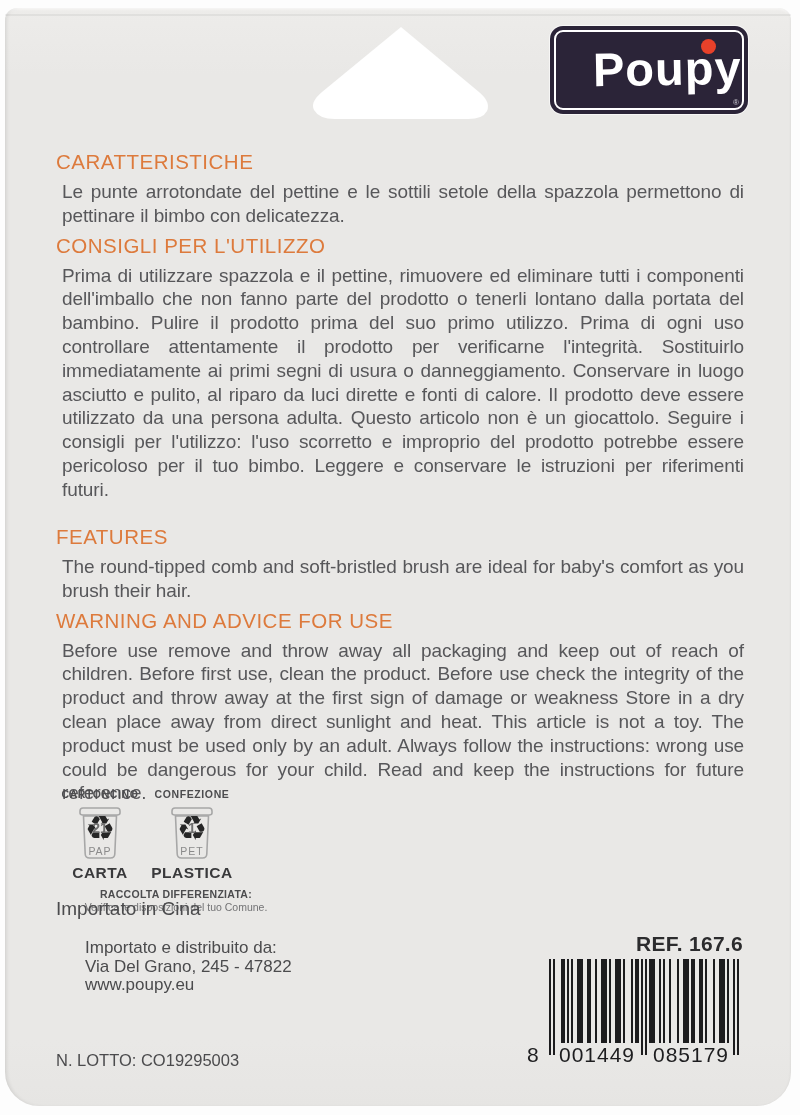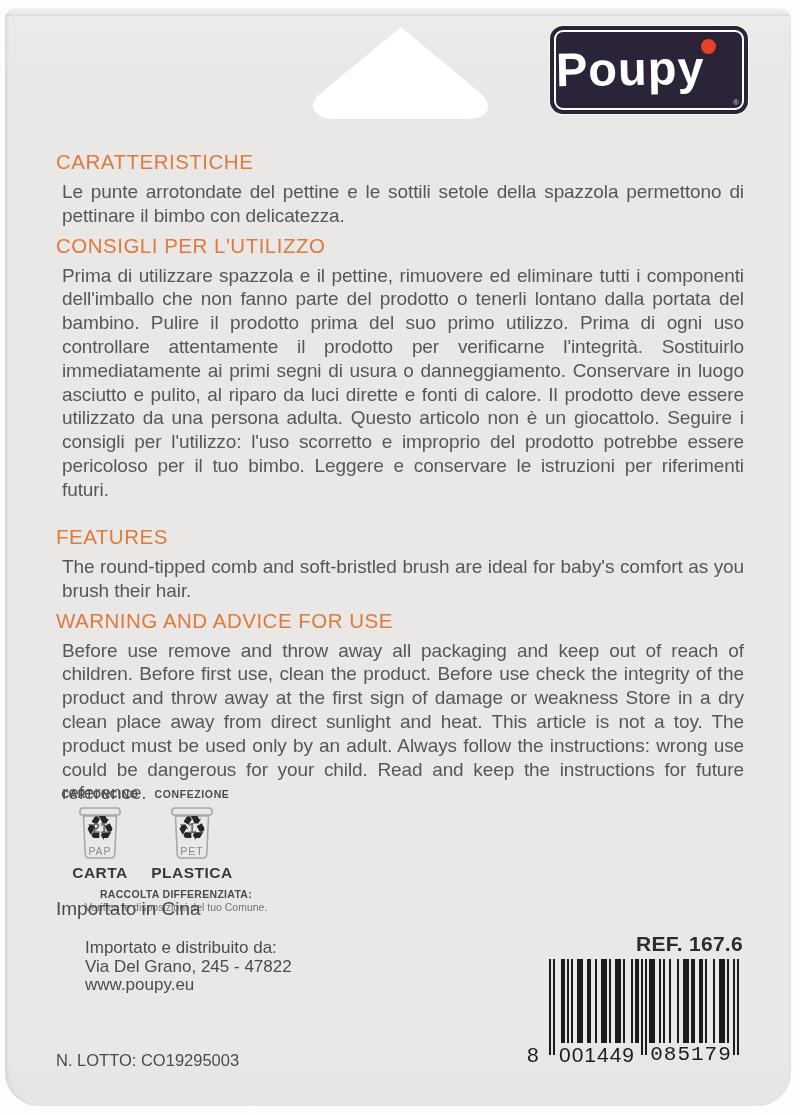--- a/index.html
+++ b/index.html
@@ -15,21 +15,21 @@
     border-radius:12px 12px 34px 34px;
     box-shadow:inset 3px 0 4px -2px rgba(0,0,0,.12), inset -2px 0 3px -2px rgba(0,0,0,.08), inset 0 3px 3px -2px rgba(255,255,255,.9);
   }
   .fold-line{position:absolute;left:0;top:6px;width:100%;height:2px;background:rgba(0,0,0,.05);}
   .hang-hole{position:absolute;left:300px;top:14px;}
   
   .logo{
     position:absolute;left:549px;top:22px;width:186px;height:76px;
     background:#2b2438;border:2px solid #fff;border-radius:9px;
     box-shadow:0 0 0 4px #2b2438, 0 0 0 5px rgba(255,255,255,.6);
-    display:flex;align-items:center;justify-content:flex-start;
+    display:flex;align-items:center;justify-content:flex-end;
   }
   .logo-text{
     color:#fff;font-size:47px;font-weight:bold;letter-spacing:1px;
     transform:rotate(-1deg);line-height:1;padding-bottom:4px;
   }
   .logo-dot{
     position:absolute;right:26px;top:7px;width:15px;height:15px;border-radius:50%;
     background:#e8412a;
   }
   .logo-reg{position:absolute;right:3px;bottom:1px;color:#cfcfd6;font-size:8px;}
@@ -72,21 +72,21 @@
   .distributor{position:absolute;left:51px;top:931px;font-size:17px;line-height:18.6px;color:#4b4b4d;margin-left:29px;}
   .distributor .bold{font-weight:bold;}
   .lot{position:absolute;left:51px;top:1043px;font-size:16.5px;color:#4b4b4d;}
   
   .ref{position:absolute;right:48px;top:924px;font-size:21px;font-weight:bold;color:#2c2c2e;letter-spacing:.3px;}
   .barcode{position:absolute;left:518px;top:951px;width:222px;height:112px;}
   .barcode svg{position:absolute;left:26px;top:0;}
   .bc-d{position:absolute;top:84px;font-size:21px;color:#1d1d1f;}
   .bc-first{left:4px;}
   .bc-g1{left:32px;width:84px;text-align:center;letter-spacing:1px;}
-  .bc-g2{left:126px;width:84px;text-align:center;letter-spacing:1px;font-family:Liberation Mono, monospace;}
+  .bc-g2{left:126px;width:84px;text-align:center;letter-spacing:1px;}
 </style>
 </head>
 <body>
 
 <div class="card">
   <div class="fold-line"></div>
 
   <svg class="hang-hole" width="196" height="104" viewBox="0 0 196 104">
     <path d="M96,5 L174,70 Q186,80 182,89 Q178,97 163,97 L30,97 Q14,97 9,88 Q5,80 17,70 Z" fill="#ffffff"></path>
   </svg>

